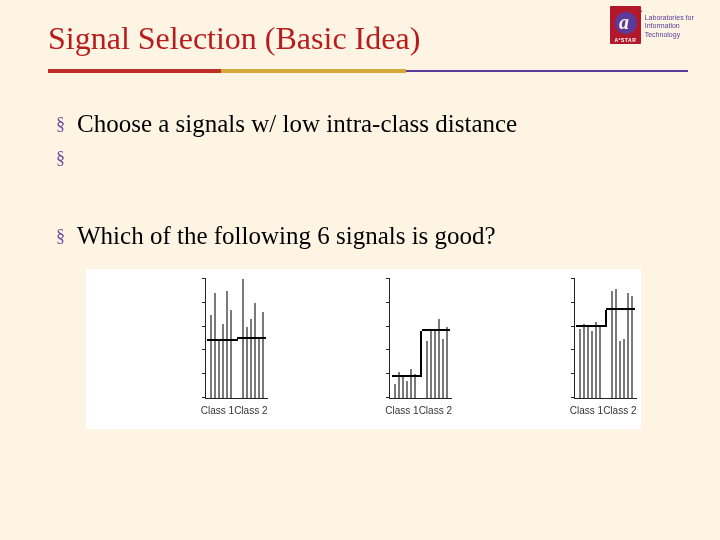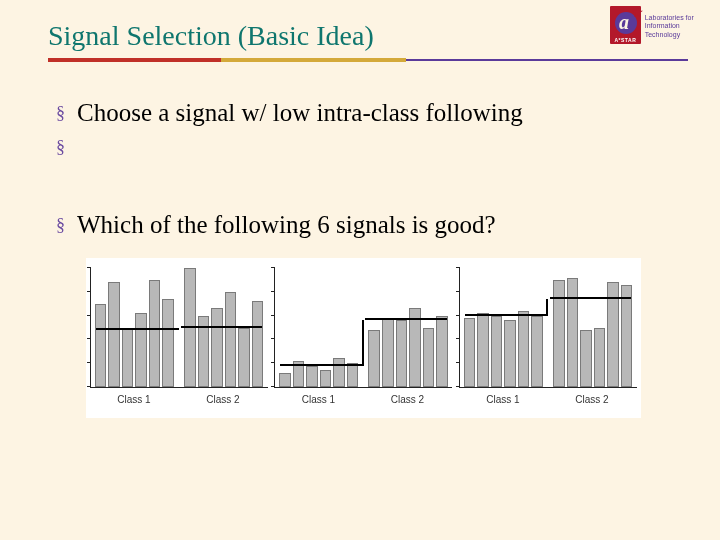--- a/index.html
+++ b/index.html
@@ -9,24 +9,24 @@
     background: #fdf4e3;
     font-family: "Times New Roman", serif;
     position: relative;
     overflow: hidden;
   }
   .header-zone {
     padding: 20px 0 0 48px;
     position: relative;
   }
   .title {
-    font-size: 28px;
-    color: #0f766e;
+    font-size: 32px;
+    color: #b91c1c;
     font-weight: 400;
-    margin-bottom: 6px;
+    margin-bottom: 12px;
   }
   .rule-container {
     width: 640px;
     margin-left: 0px;
   }
   .rule {
     display: flex;
     height: 4px;
     width: 100%;
   }
@@ -119,20 +119,21 @@
     background: #fff;
     display: flex;
     justify-content: space-between;
     padding: 10px 4px 4px 4px;
   }
   .panel {
     width: 178px;
     display: flex;
     flex-direction: column;
     position: relative;
+    align-items: flex-end;
   }
   .plot {
     height: 120px;
     border-bottom: 1px solid #222;
     border-left: 1px solid #222;
     position: relative;
     display: flex;
     align-items: flex-end;
     gap: 2px;
     padding: 0 4px;
@@ -197,21 +198,21 @@
       <div class="rule-red"></div>
         <div class="rule-gold"></div>
         <div class="rule-purple"></div>
     </div>
   </div>
 </div>
 
 <div class="content">
   <div class="bullet-line">
     <div class="bullet-marker">§</div>
-    <div class="bullet-text">Choose a signal w/ low intra-class following</div>
+    <div class="bullet-text">Choose a signals w/ low intra-class distance</div>
   </div>
   <div class="bullet-line">
     <div class="bullet-marker">§</div>
   </div>
   <div class="bullet-group-gap"></div>
   <div class="bullet-line">
     <div class="bullet-marker">§</div>
     <div class="bullet-text">Which of the following 6 signals is good?</div>
   </div>
 

